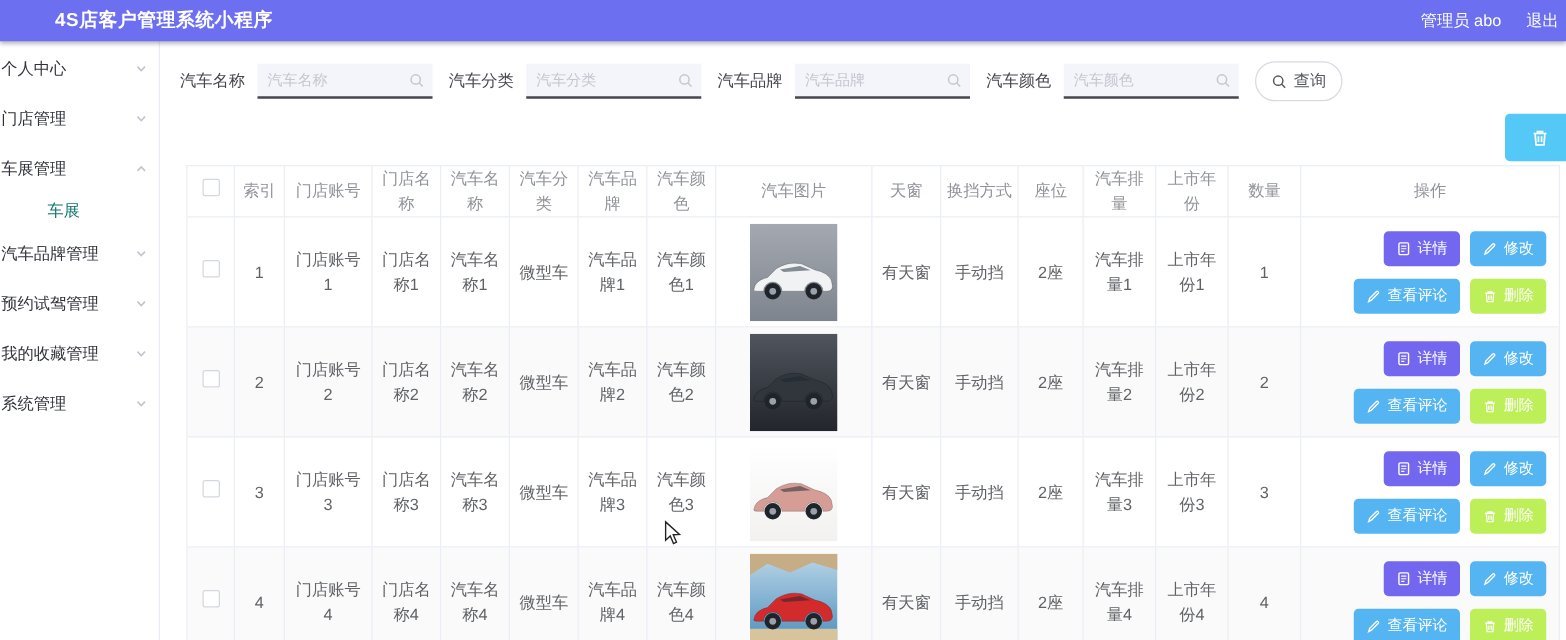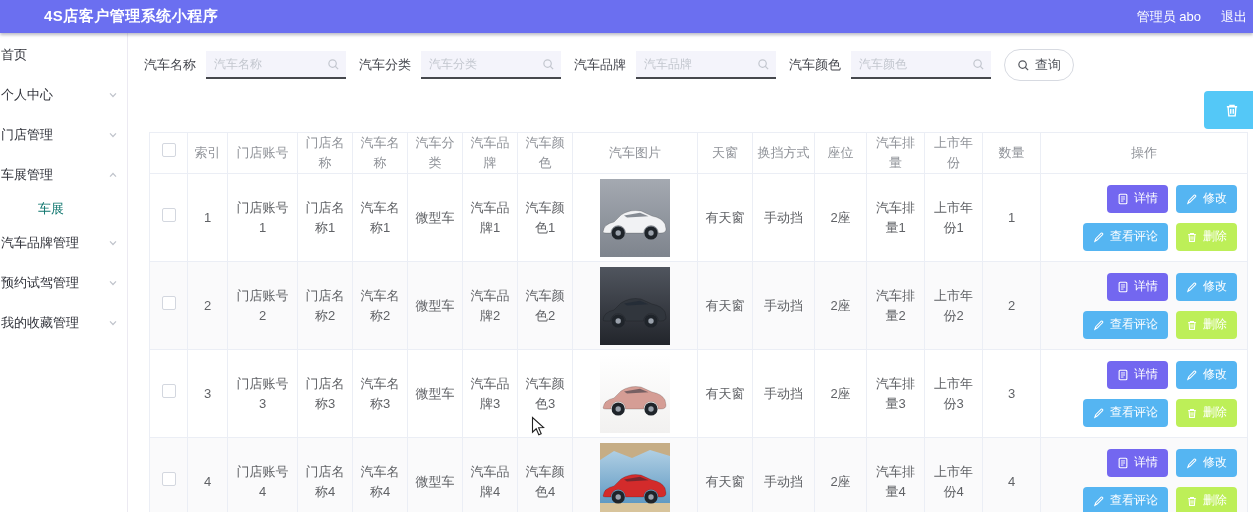--- a/index.html
+++ b/index.html
@@ -62,23 +62,20 @@
   <span class="title">4S店客户管理系统小程序</span>
   <span class="right">
     <span>管理员 abo</span>
     <span style="cursor:pointer">退出</span>
   </span>
 </div>
 
 <div class="layout">
   <div class="sidebar">
       <div class="sb-item">
-        <span class="sb-label">首页</span>
-      </div>
-      <div class="sb-item">
         <span class="sb-label">个人中心</span>
         <span class="chev">
           <svg width="10" height="10" viewBox="0 0 10 10">
             <path d="M2 3.3 L5 6.5 L8 3.3" fill="none" stroke="#c0c4cc" stroke-width="1.2"></path>
           </svg>
         </span>
       </div>
       <div class="sb-item">
         <span class="sb-label">门店管理</span>
         <span class="chev">
@@ -109,20 +106,28 @@
       <div class="sb-item">
         <span class="sb-label">预约试驾管理</span>
         <span class="chev">
           <svg width="10" height="10" viewBox="0 0 10 10">
             <path d="M2 3.3 L5 6.5 L8 3.3" fill="none" stroke="#c0c4cc" stroke-width="1.2"></path>
           </svg>
         </span>
       </div>
       <div class="sb-item">
         <span class="sb-label">我的收藏管理</span>
+        <span class="chev">
+          <svg width="10" height="10" viewBox="0 0 10 10">
+            <path d="M2 3.3 L5 6.5 L8 3.3" fill="none" stroke="#c0c4cc" stroke-width="1.2"></path>
+          </svg>
+        </span>
+      </div>
+      <div class="sb-item">
+        <span class="sb-label">系统管理</span>
         <span class="chev">
           <svg width="10" height="10" viewBox="0 0 10 10">
             <path d="M2 3.3 L5 6.5 L8 3.3" fill="none" stroke="#c0c4cc" stroke-width="1.2"></path>
           </svg>
         </span>
       </div>
     </div>
 
   <div class="main">
     <div class="search-bar">

